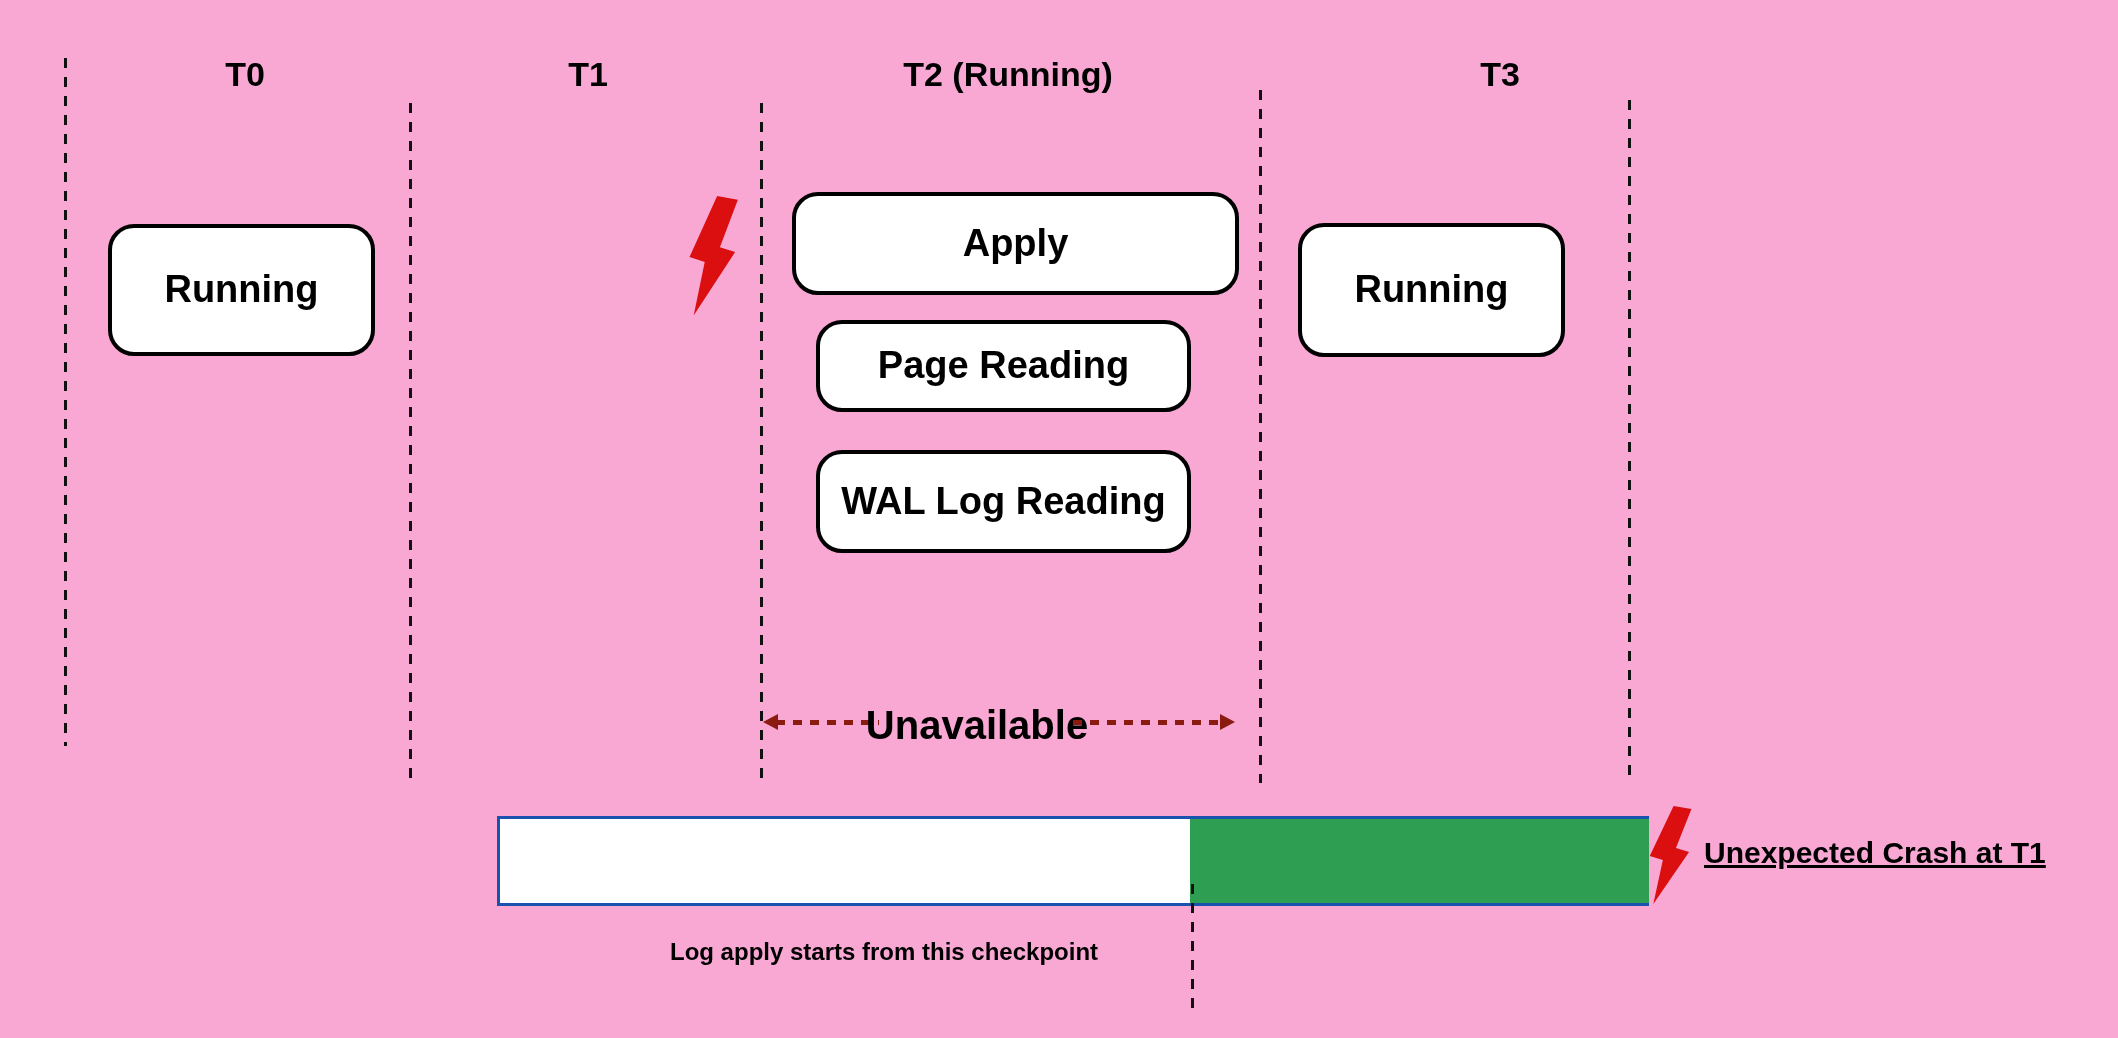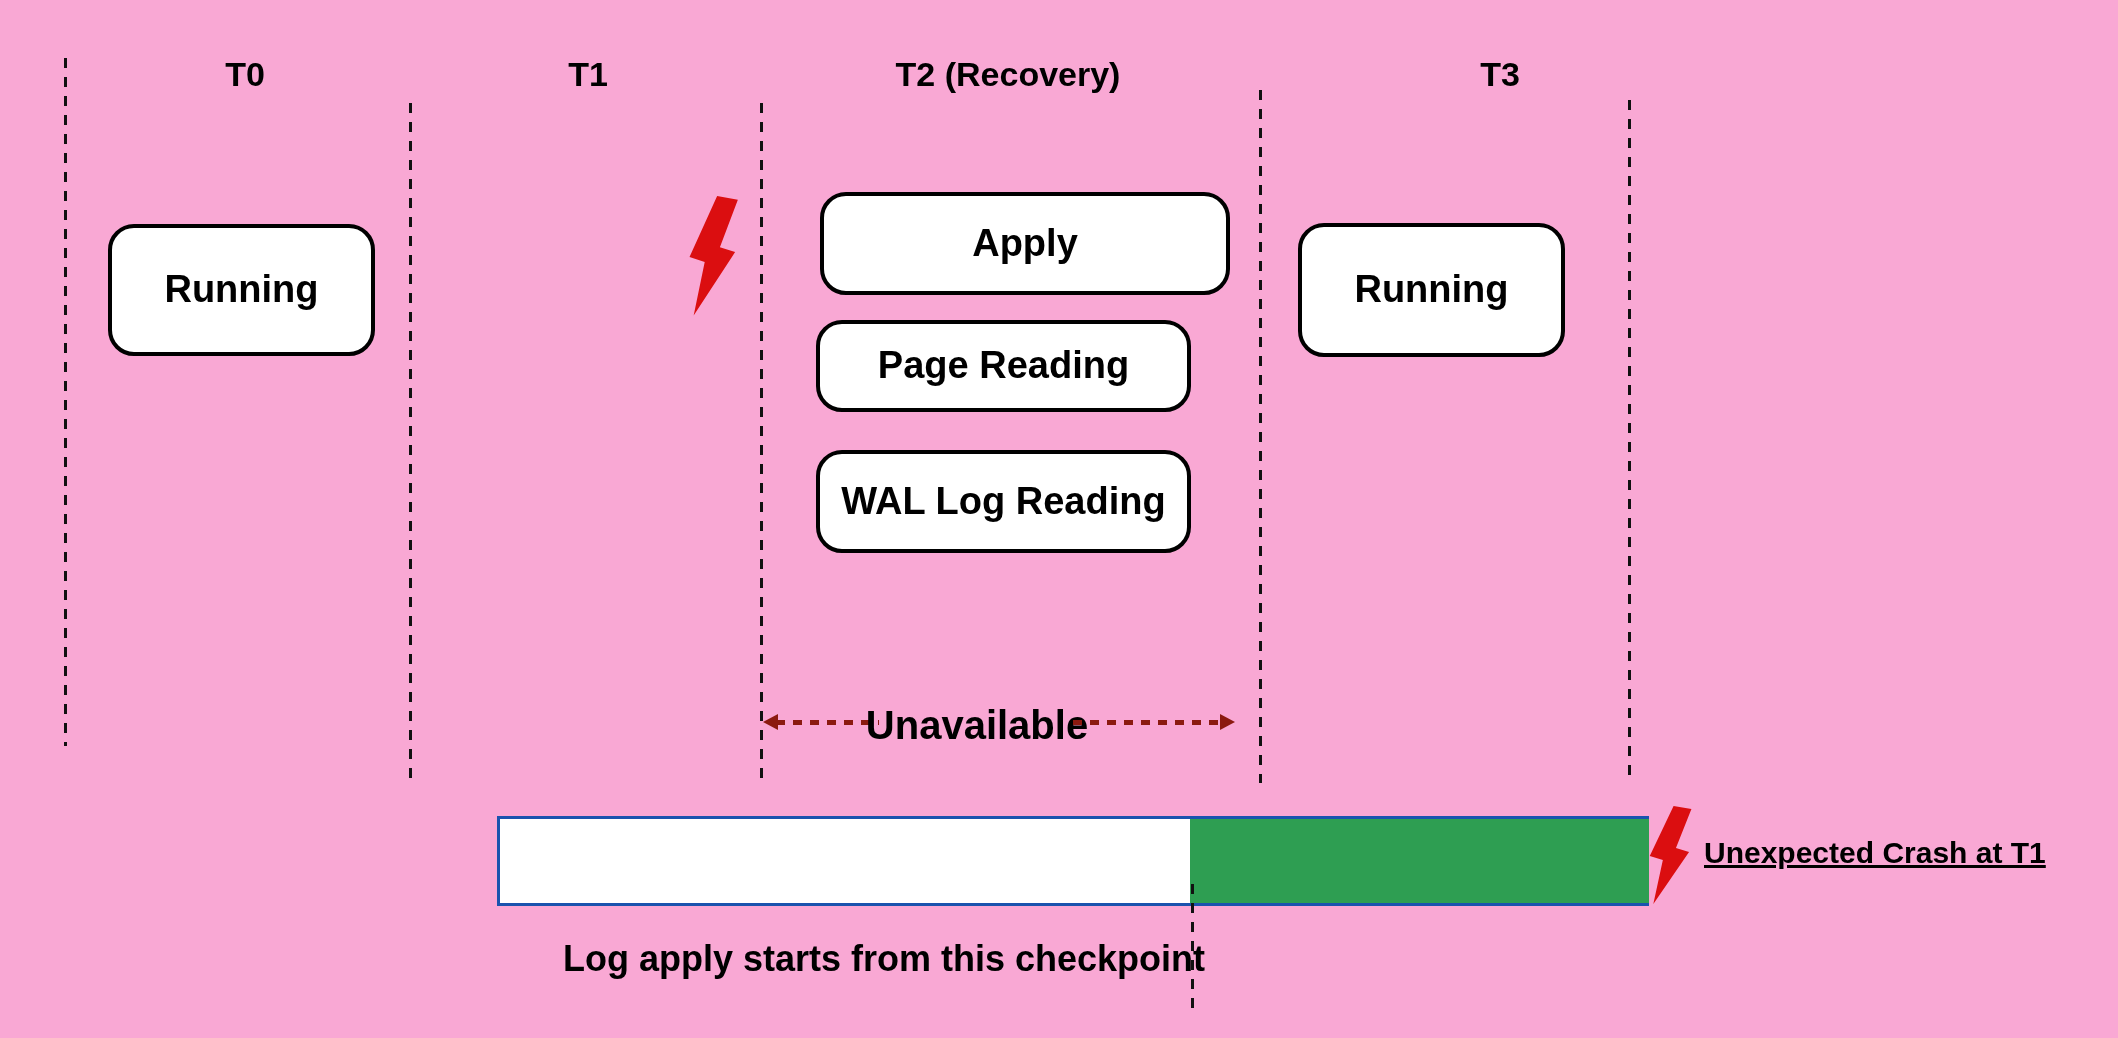--- a/index.html
+++ b/index.html
@@ -89,60 +89,60 @@
   .checkpoint-line {
     position: absolute;
     left: 1191px; top: 884px;
     width: 3px; height: 132px;
     background-image: repeating-linear-gradient(180deg, var(--line-black, #111) 0 10px, transparent 10px 19px);
   }
   .checkpoint-note {
     position: absolute;
     left: 884px; top: 938px;
     transform: translateX(-50%);
-    font-size: 36px;
+    font-size: 24px;
     white-space: nowrap;
   }
   .crash-note {
     position: absolute;
     left: 1704px; top: 836px;
     font-size: 30px;
     white-space: nowrap;
     text-decoration: underline;
   }
   .bolt { position: absolute; color: var(--bolt-red, #db0e10); }
   .bolt svg { display: block; width: 100%; height: 100%; }
 </style>
 </head>
 <body>
 
 <div class="canvas">
 
   <div class="t-label" style="left:245px">T0</div>
   <div class="t-label" style="left:588px">T1</div>
-  <div class="t-label" style="left:1008px">T2 (Recovery)</div>
+  <div class="t-label" style="left:1008px">T2 (Running)</div>
   <div class="t-label" style="left:1500px">T3</div>
 
   <div class="vline" style="left:64px;  top:58px;  height:688px"></div>
   <div class="vline" style="left:409px; top:103px; height:680px"></div>
   <div class="vline" style="left:760px; top:103px; height:680px"></div>
   <div class="vline" style="left:1259px;top:90px;  height:693px"></div>
   <div class="vline" style="left:1628px;top:100px; height:680px"></div>
 
   <div class="state-box" style="left:108px;top:224px;width:267px;height:132px">
     <span>Running</span>
   </div>
 
   <div class="bolt" style="left:684px;top:196px;width:58px;height:122px">
     <svg viewBox="0 0 84 200" preserveAspectRatio="none" aria-hidden="true">
       <polygon points="48,0 78,6 52,84 74,92 14,196 30,108 8,100" fill="currentColor"></polygon>
     </svg>
   </div>
 
-  <div class="state-box" style="left:820px;top:192px;width:410px;height:103px">
+  <div class="state-box" style="left:792px;top:192px;width:447px;height:103px">
     <span>Apply</span>
   </div>
   <div class="state-box" style="left:816px;top:320px;width:375px;height:92px">
     <span>Page Reading</span>
   </div>
   <div class="state-box" style="left:816px;top:450px;width:375px;height:103px">
     <span>WAL Log Reading</span>
   </div>
 
   <div class="state-box" style="left:1298px;top:223px;width:267px;height:134px">

